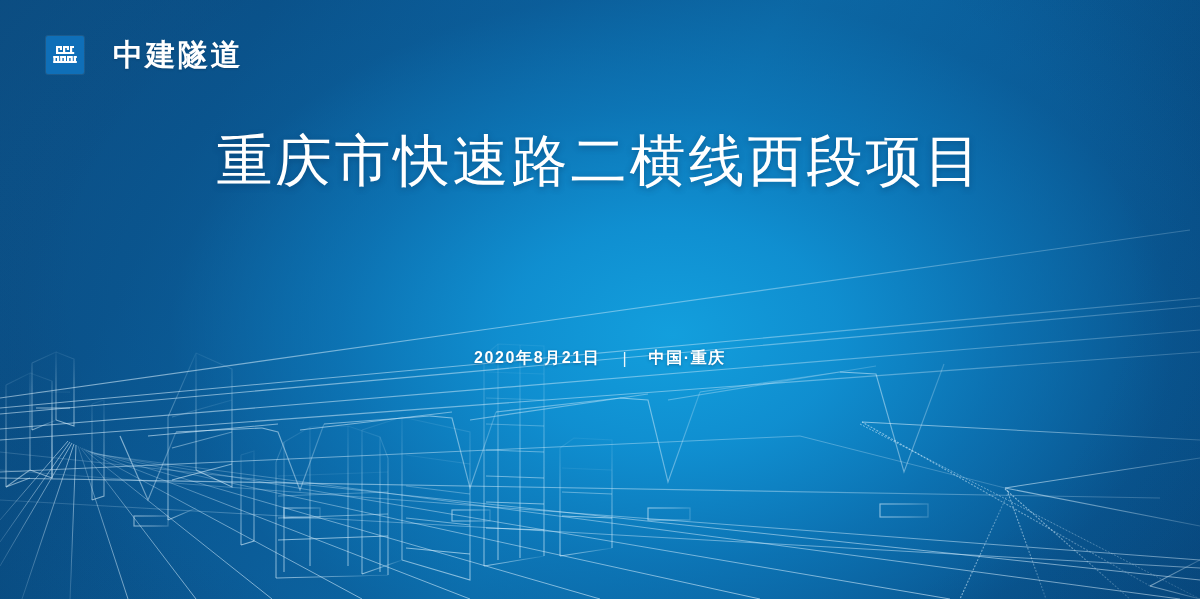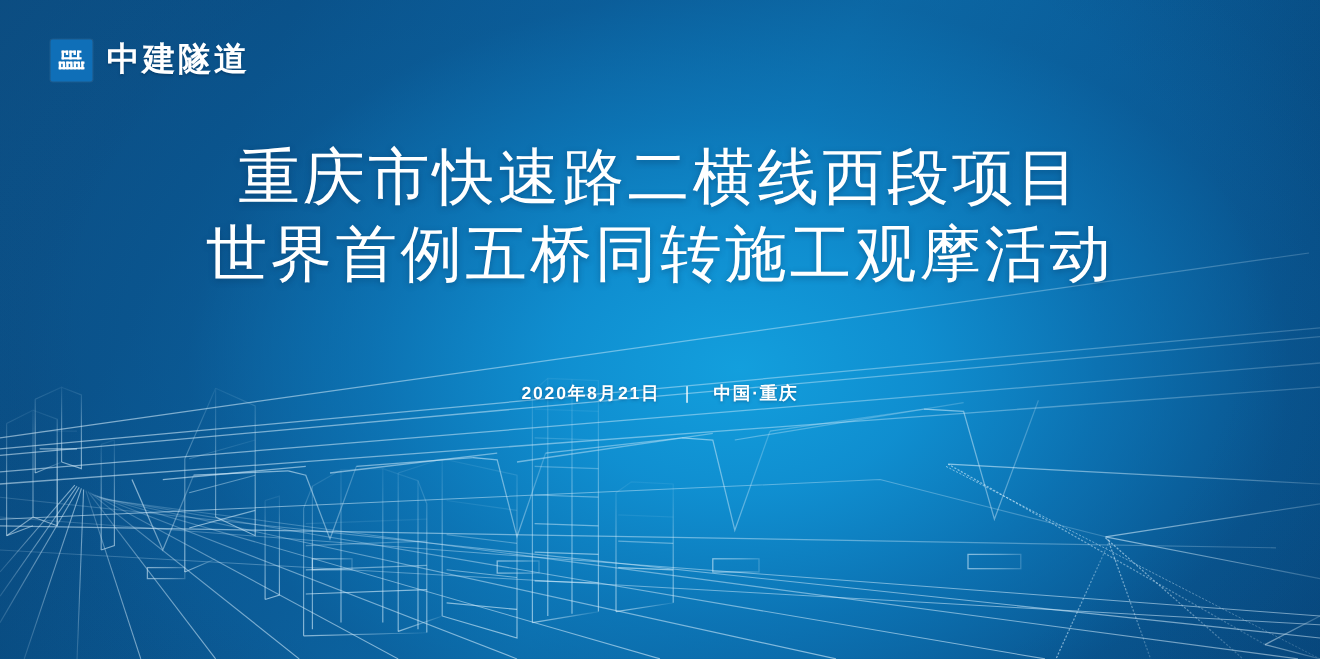--- a/index.html
+++ b/index.html
@@ -41,21 +41,21 @@
         rgba(0,0,0,0) 48%, rgba(5,48,86,0.30) 84%, rgba(4,44,80,0.48) 100%);
     pointer-events:none;
   }
 
   #artwork { position:absolute; inset:0; }
   #artwork svg { display:block; width:1200px; height:599px; }
 
   
   #logo-bar {
     position:absolute; left:46px; top:36px;
-    display:flex; align-items:center; gap:13px;
+    display:flex; align-items:center; gap:29px;
     z-index:6;
   }
   #logo-mark {
     width:38px; height:38px;
     background:#0f6fb8;
     border-radius:2px;
     display:flex; align-items:center; justify-content:center;
     box-shadow:0 0 0 1px rgba(255,255,255,0.07);
   }
   #logo-mark svg { display:block; }
@@ -280,21 +280,20 @@
           <rect x="1.4" y="17" width="23.4" height="2"></rect>
           <rect x="4" y="8" width="18.2" height="2"></rect>
         </g>
       </svg>
     </div>
     <div id="logo-text">中建隧道</div>
   </div>
 
   <div id="title-block">
     <div class="title-line">重庆市快速路二横线西段项目</div>
-    <div class="title-line">世界首例五桥同转施工观摩活动</div>
   </div>
 
   <div id="meta-row">
     <span class="meta-text">2020年8月21日</span>
     <span id="meta-sep">|</span>
     <span class="meta-text">中国·重庆</span>
   </div>
 
 </div>
 

